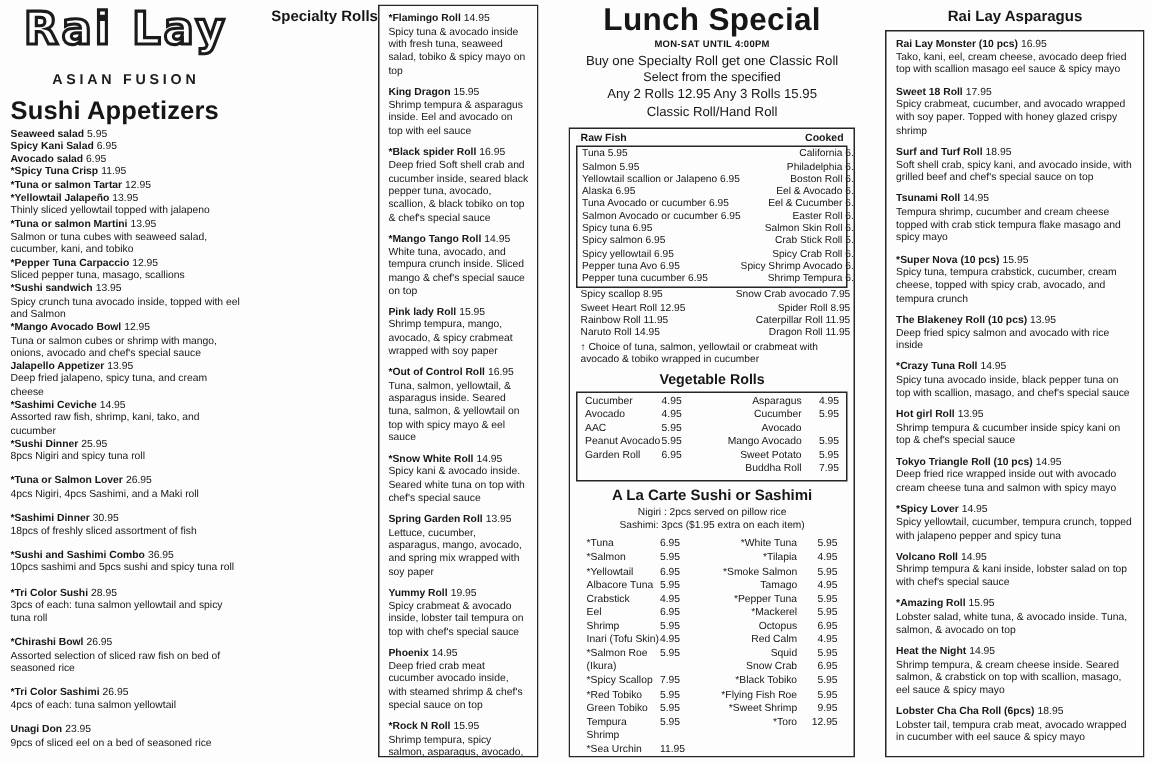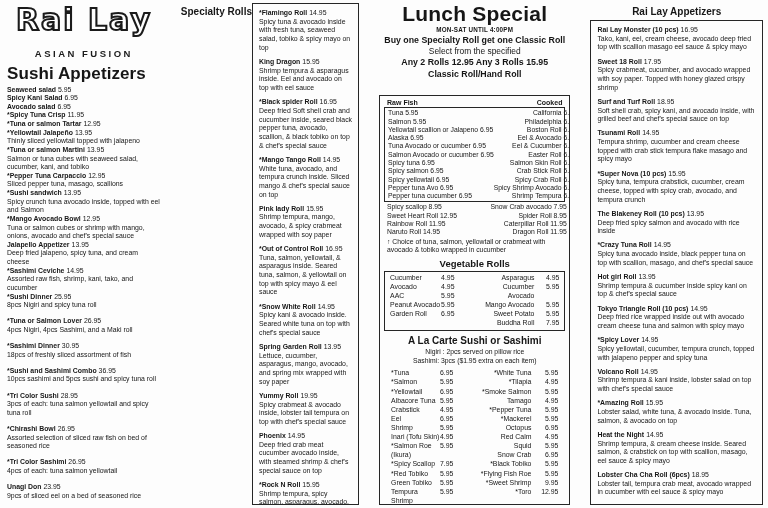--- a/index.html
+++ b/index.html
@@ -28,23 +28,23 @@
 .entrees .item{margin-bottom:7.5px}
 
 
 .box-col-title{text-align:center;font-weight:700;font-size:10px;margin:3px 0 3px}
 .big-box{border:1.5px solid #262626;padding:5px 6px 3px 6px;flex:1;overflow:hidden}
 .big-box .item{margin-bottom:5.5px;font-size:6.9px;line-height:1.26}
 
 
 .lunch-title{font-size:21px;font-weight:700;text-align:center;line-height:1.05;letter-spacing:.2px}
 .lunch-hours{font-size:6.3px;font-weight:600;text-align:center;margin:1px 0 2px;letter-spacing:.2px}
-.lunch-line-b{font-size:8.8px;font-weight:700;text-align:center;line-height:1.3}
+.lunch-line-b{font-size:8.8px;font-weight:400;text-align:center;line-height:1.3}
 .lunch-line-r{font-size:8.4px;font-weight:400;text-align:center;line-height:1.3}
-.outer-box{border:1.5px solid #262626;margin-top:15px;padding:2px 4px 3px 4px;flex:1;display:flex;flex-direction:column;overflow:hidden}
+.outer-box{border:1.5px solid #262626;margin-top:5px;padding:2px 4px 3px 4px;flex:1;display:flex;flex-direction:column;overflow:hidden}
 .rc-head{display:flex;justify-content:space-between;font-size:7px;font-weight:700;padding:0 3px;line-height:1.3}
 .classic-box{border:1.2px solid #262626;display:flex;padding:1px 3px}
 .classic-extra{display:flex;padding:1px 3px 0 3px}
 .half-l{flex:0 0 59%}
 .half-r{flex:1;text-align:right}
 .row{font-size:6.8px;line-height:1.22;white-space:nowrap}
 .cnote{font-size:6.8px;line-height:1.2;padding:1px 3px 0 3px}
 .center-sub-title{font-size:9.5px;font-weight:700;text-align:center;margin:4px 0 2px}
 .veg-box{border:1.2px solid #262626;display:flex;gap:10px;padding:2px 5px}
 .vhalf{flex:1}
@@ -496,21 +496,21 @@
               <span class="aprice">12.95</span>
             </div>
           </div>
       </div>
 
       <div class="disc-box">*These items are served with raw or undercooked ingredients. Consuming raw or undercooked meats, poultry, seafood, or shellfish may increase your risk of food borne illness</div>
     </div>
   </div>
 
   <div class="col col4">
-    <div class="box-col-title">Rai Lay Appetizers</div>
+    <div class="box-col-title">Rai Lay Asparagus</div>
     <div class="big-box">
 
         <div class="item">
           <div><span class="iname">Rai Lay Monster (10 pcs)</span><span class="iprice">16.95</span></div>
           <div class="desc">Tako, kani, eel, cream cheese, avocado deep fried top with scallion masago eel sauce &amp; spicy mayo</div>
         </div>
 
         <div class="item">
           <div><span class="iname">Sweet 18 Roll</span><span class="iprice">17.95</span></div>
           <div class="desc">Spicy crabmeat, cucumber, and avocado wrapped with soy paper. Topped with honey glazed crispy shrimp</div>

